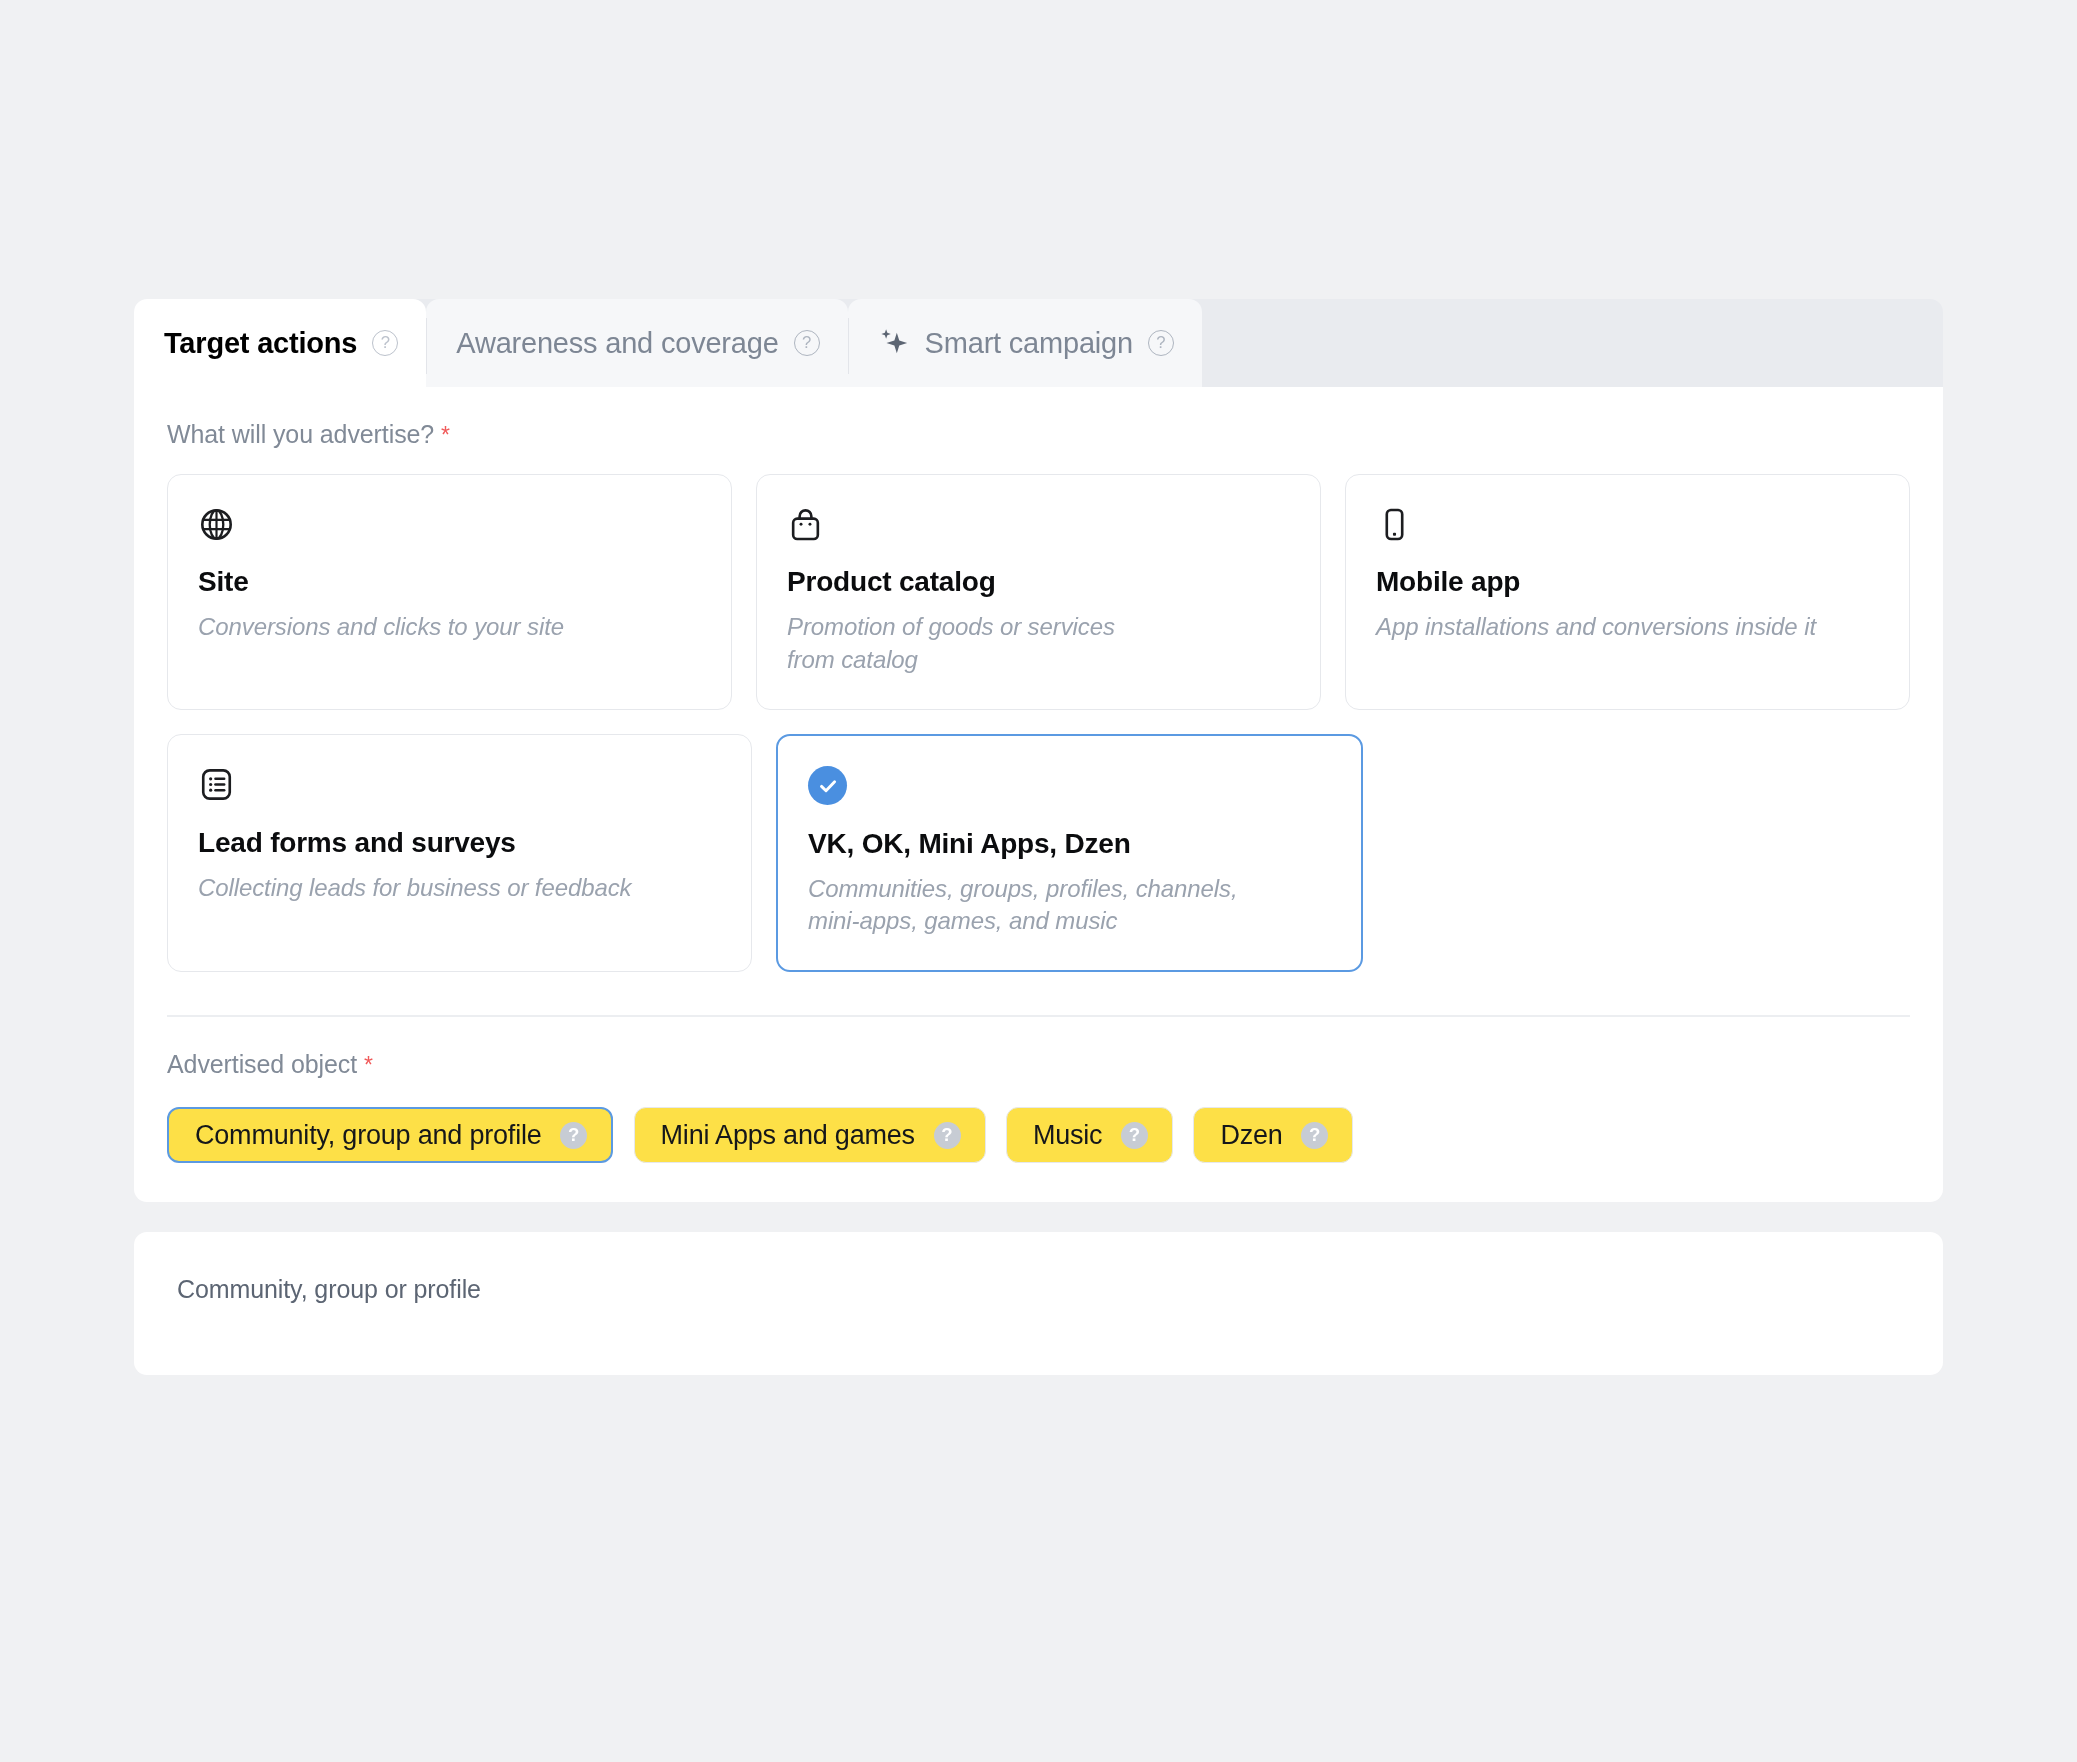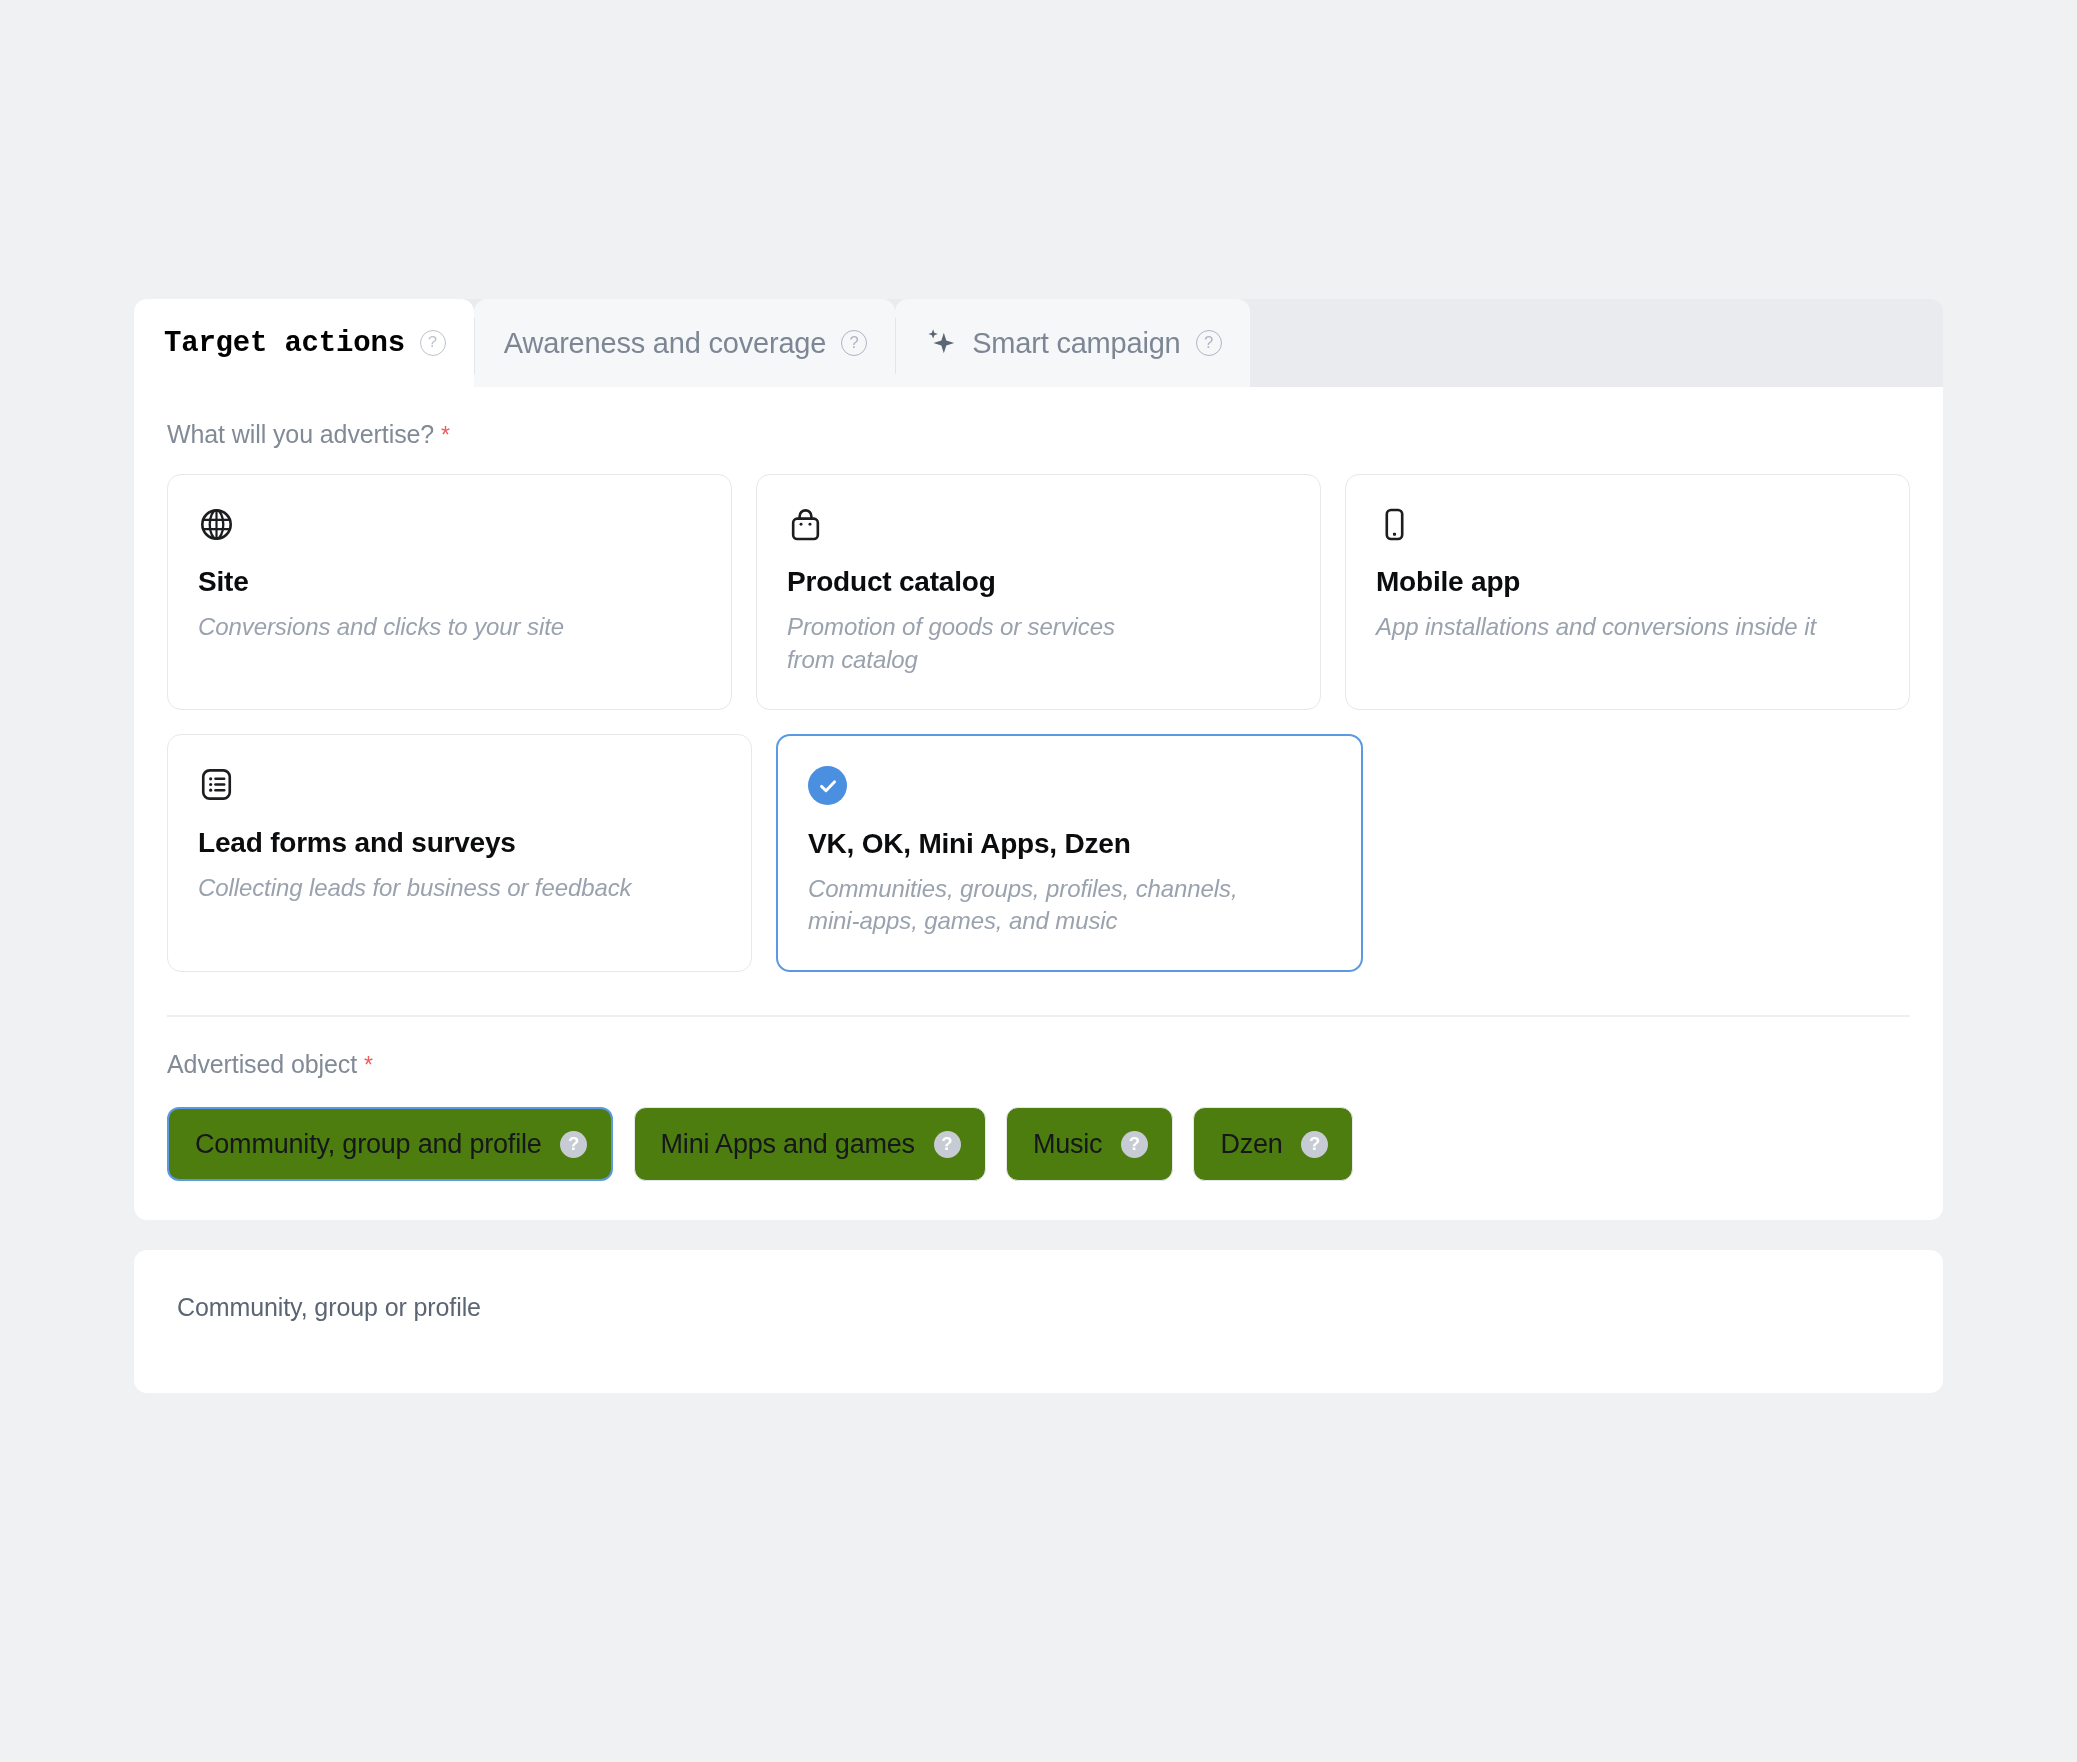--- a/index.html
+++ b/index.html
@@ -38,21 +38,20 @@
     gap: 15px;
     padding: 0 28px 0 30px;
     border-radius: 13px 13px 0 0;
     box-sizing: border-box;
     position: relative;
     cursor: pointer;
   }
   .tab.active {
     background: #ffffff;
     z-index: 3;
-    font-family: Liberation Mono, monospace;
   }
   .tab.inactive {
     background: #f6f7f9;
     z-index: 2;
   }
   .tab.inactive + .tab.inactive::before,
   .tab.active + .tab.inactive::before {
     content: "";
     position: absolute;
     left: 0;
@@ -182,25 +181,25 @@
   
   .chip-row {
     display: flex;
     gap: 20.4px;
     padding-top: 3.7px;
   }
   .chip {
     display: flex;
     align-items: center;
     gap: 18.6px;
-    height: 74px;
+    height: 56px;
     padding: 0 24px 0 26px;
     border: 1.4px solid #e6e8ec;
     border-radius: 12px;
-    background: #4d7c0f;
+    background: #fde047;
     box-sizing: border-box;
     cursor: pointer;
     white-space: nowrap;
   }
   .chip.selected {
     border: 2.3px solid #5b9ae2;
   }
   .chip-label {
     font-size: 27px;
     color: #15171a;

